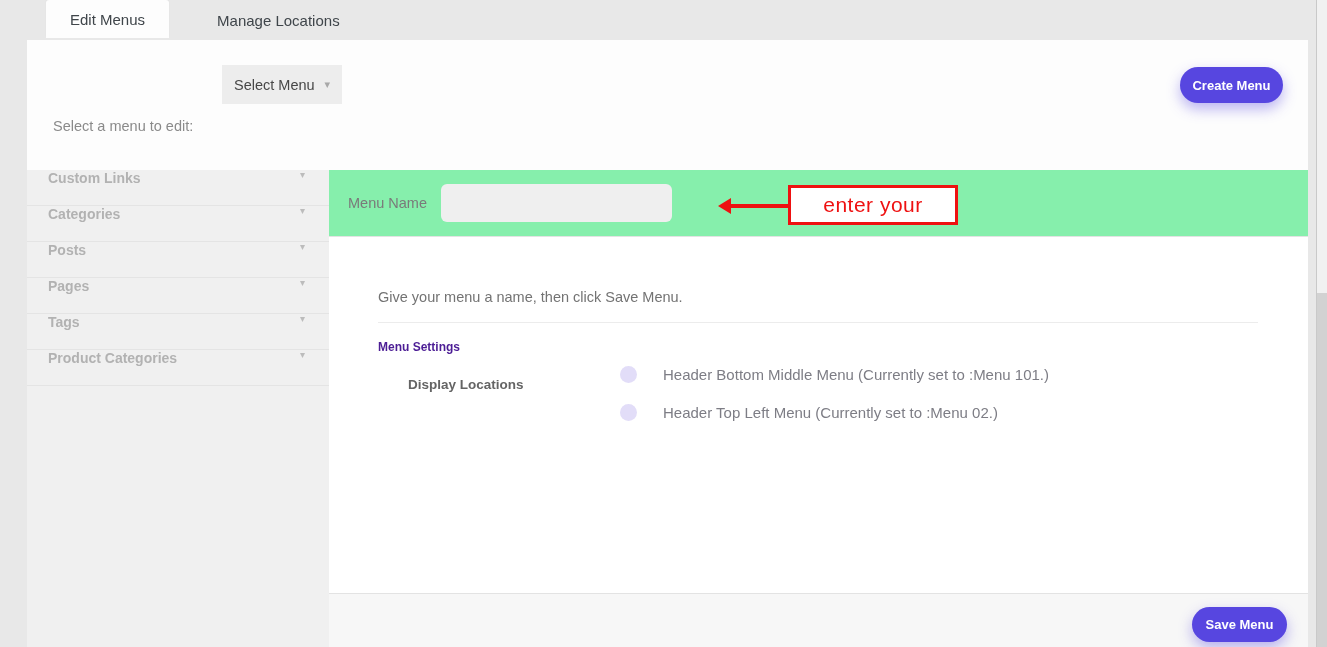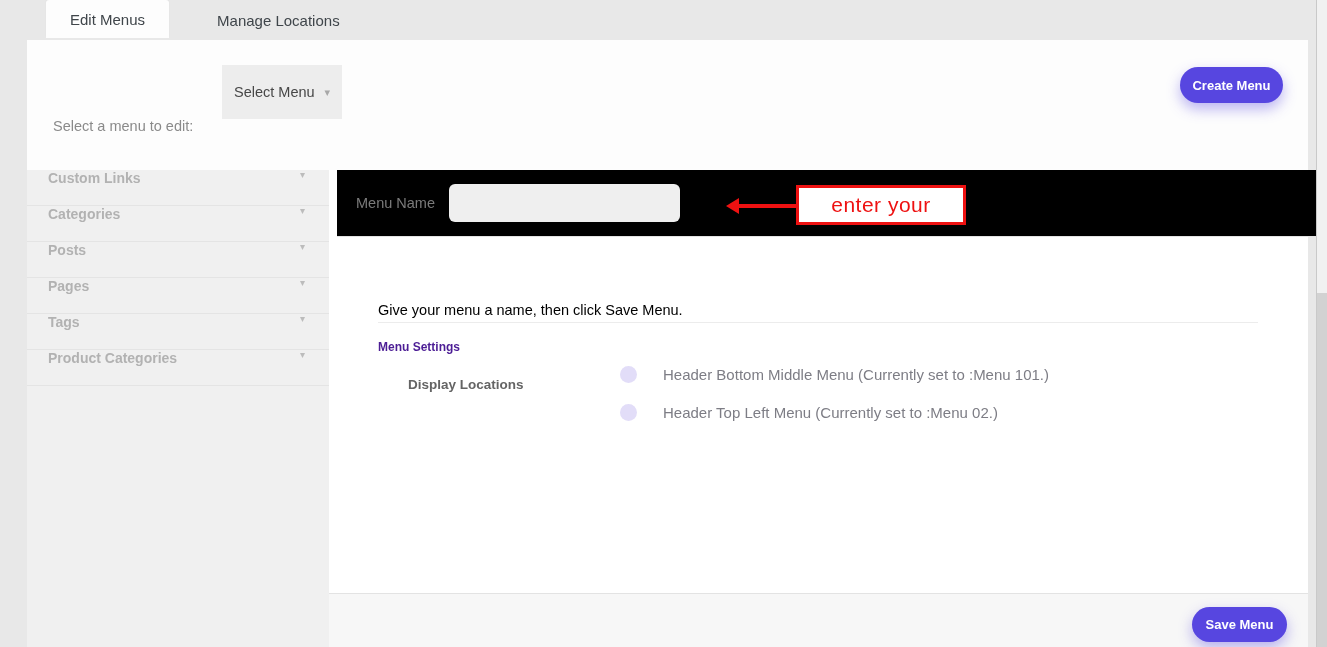--- a/index.html
+++ b/index.html
@@ -33,21 +33,21 @@
     box-shadow:0 -1px 2px rgba(0,0,0,0.04);
   }
   .tab.inactive { margin-left:20px; padding:0 4px; }
 
   
   .header-panel {
     position:absolute; left:0; top:40px; width:100%; height:130px; background:#fdfdfd;
   }
   .select-label { position:absolute; left:26px; top:78px; font-size:14.5px; color:#8a8a8a; }
   .menu-select {
-    position:absolute; left:195px; top:25px; width:120px; height:54px;
+    position:absolute; left:195px; top:25px; width:120px; height:39px;
     background:#ededed; border:none; border-radius:0; cursor:pointer;
     display:flex; align-items:center; padding:0 12px; justify-content:space-between;
     font-size:14.5px; color:#474747; font-family:inherit;
   }
   .chevron { font-size:11px; color:#a8a8a8; line-height:1; }
   .translate-label { position:absolute; left:26px; top:133px; font-size:14.5px; color:#8a8a8a; }
   .btn {
     border:none; border-radius:18px; background:#5746e0; color:#ffffff;
     font-family:inherit; font-weight:bold; font-size:13px; cursor:pointer;
     box-shadow:0 6px 14px rgba(87,70,224,0.40);
@@ -63,43 +63,43 @@
     justify-content:space-between; padding:0 24px 0 21px; cursor:pointer;
   }
   .side-item .label { font-size:14px; font-weight:bold; color:#b2b2b2; }
   .side-item .chevron { color:#bcbcbc; font-size:10px; }
 
   
   .main {
     position:absolute; left:302px; top:170px; width:979px; height:477px; background:#ffffff;
   }
   .name-row {
-    position:absolute; left:8px; top:0; width:100%; height:67px;
-    background:#000000; border-bottom:1px solid #e3e3e3;
+    position:absolute; left:0; top:0; width:100%; height:67px;
+    background:#86efac; border-bottom:1px solid #e3e3e3;
   }
   .name-label { position:absolute; left:19px; top:25px; font-size:14.5px; color:#7a7a7a; }
   .name-input {
     position:absolute; left:112px; top:14px; width:231px; height:38px;
     background:#efefef; border:none; border-radius:6px; font-family:inherit;
     font-size:14px; color:#555; padding:0 12px; outline:none;
   }
   
   .ann-head {
     position:absolute; left:389px; top:28px; width:0; height:0;
     border-top:8px solid transparent; border-bottom:8px solid transparent;
     border-right:13px solid #ee1111;
   }
   .ann-line { position:absolute; left:400px; top:34px; width:60px; height:4px; background:#ee1111; }
   .ann-box {
     position:absolute; left:459px; top:15px; width:170px; height:40px;
     background:#ffffff; border:3px solid #ee1111; display:flex; align-items:center; justify-content:center;
     font-size:21px; color:#ee1111; letter-spacing:0.5px;
   }
   
-  .intro { position:absolute; left:49px; top:119px; font-size:14.5px; color:#000000;margin-top:13px; }
+  .intro { position:absolute; left:49px; top:119px; font-size:14.5px; color:#737373; }
   .divider { position:absolute; left:49px; top:152px; width:880px; height:1px; background:#ececec; }
   .settings-title { position:absolute; left:49px; top:170px; font-size:12px; font-weight:bold; color:#4c1d95; }
   .dl-label { position:absolute; left:49px; top:207px; font-size:13.5px; font-weight:bold; color:#646464;margin-left:30px; }
   .locations { position:absolute; left:291px; top:196px; }
   .loc-row { display:flex; align-items:flex-start; height:38px; }
   .loc-check {
     width:17px; height:17px; border-radius:50%; background:#e2ddf8; border:none;
     cursor:pointer; flex:0 0 auto;
   }
   .loc-text { margin-left:26px; font-size:15px; color:#7d7d85; white-space:nowrap; }

